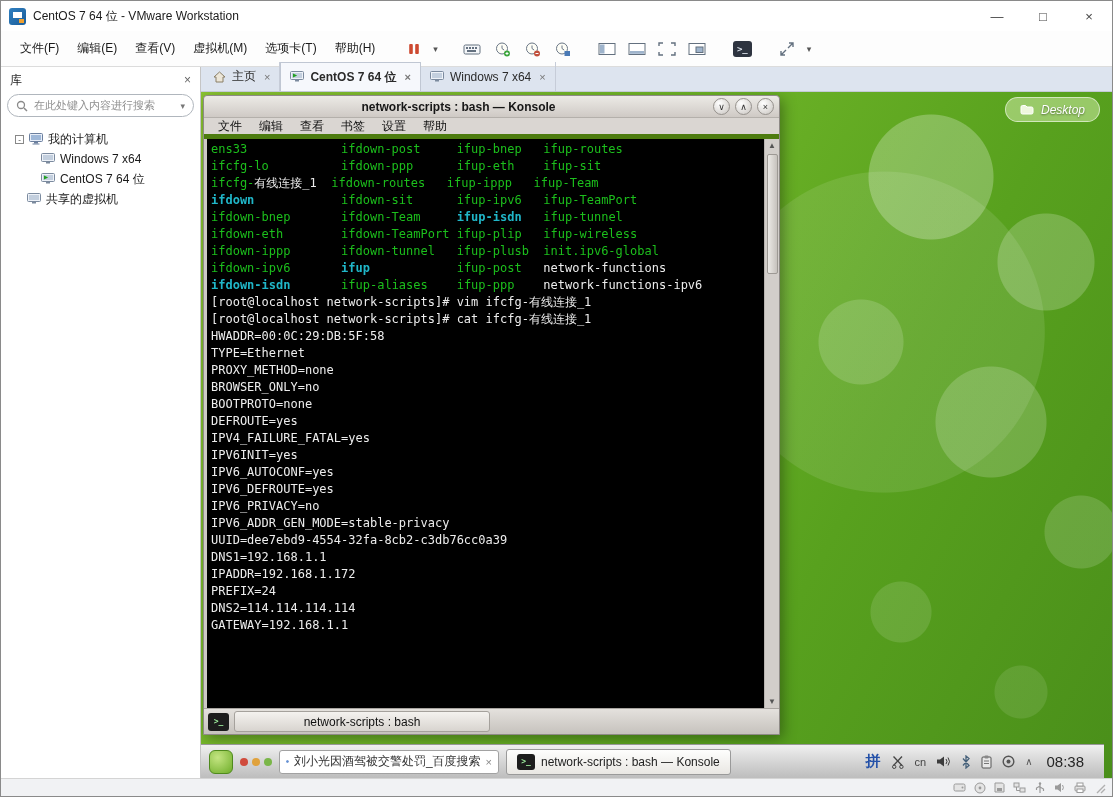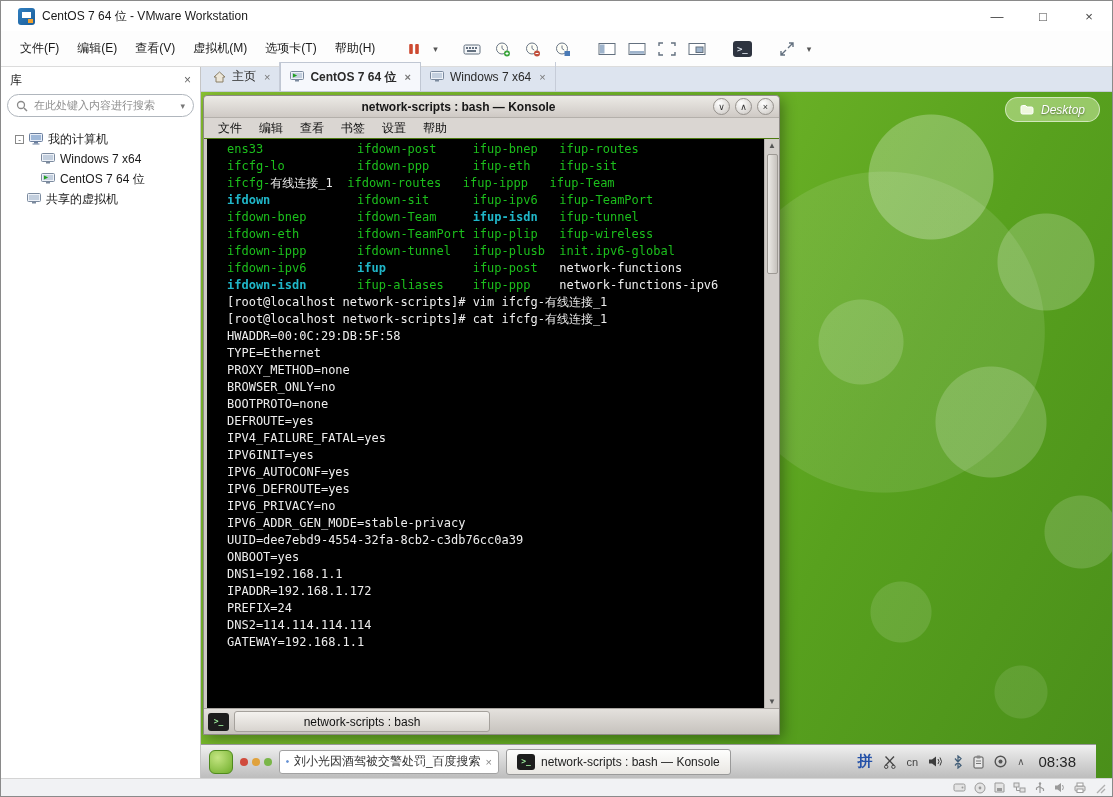--- a/index.html
+++ b/index.html
@@ -1,21 +1,21 @@
 <!DOCTYPE html>
 <html><head>
 <meta charset="utf-8">
 <style>
   * { margin:0; padding:0; box-sizing:border-box; }
   html,body { width:1113px; height:797px; overflow:hidden; }
   body { font-family:"Liberation Sans",sans-serif; font-size:12px; color:#222; background:#fff; }
   .window { width:1113px; height:797px; border:1px solid #8a8a8a; display:flex; flex-direction:column; background:#fff; }
 
   
-  .titlebar { height:30px; display:flex; align-items:center; background:#fff; padding-left:8px; flex:0 0 auto;margin-left:9px; }
+  .titlebar { height:30px; display:flex; align-items:center; background:#fff; padding-left:8px; flex:0 0 auto; }
   .app-logo { width:17px; height:17px; border-radius:3px; background:linear-gradient(135deg,#2f7fc0,#1c5e9a); position:relative; }
   .app-logo::after { content:""; position:absolute; left:4px; top:4px; width:9px; height:6px; background:#fff; }
   .app-logo::before { content:""; position:absolute; right:2px; bottom:2px; width:5px; height:4px; background:#f0a030; z-index:1; }
   .titlebar .title { margin-left:7px; color:#1a1a1a; }
   .win-controls { margin-left:auto; display:flex; height:30px; }
   .win-btn { width:46px; display:flex; align-items:center; justify-content:center; color:#444; font-size:13px; }
 
   
   .menubar { height:36px; display:flex; align-items:center; background:#fdfdfd; border-bottom:1px solid #dcdcdc; padding:0 10px; flex:0 0 auto; }
   .menu-item { padding:5px 9px; color:#1a1a1a; border-radius:2px; }
@@ -68,39 +68,39 @@
   
   .konsole { position:absolute; left:2px; top:3px; width:577px; height:640px; background:#cdc9c5;
     border:1px solid #8e8a86; border-radius:4px 4px 0 0; box-shadow:3px 4px 14px rgba(0,0,0,0.35);
     display:flex; flex-direction:column; }
   .k-titlebar { height:22px; background:linear-gradient(#eceae6,#cfcac5); display:flex; align-items:center;
     padding:0 5px; border-bottom:1px solid #b4b0ab; border-radius:4px 4px 0 0; }
   .k-title { flex:1; text-align:center; font-weight:bold; color:#161616; font-size:12px; }
   .k-btns { display:flex; }
   .k-btn { width:17px; height:17px; border-radius:50%; background:radial-gradient(circle at 35% 30%,#ffffff,#c9c5c0);
     border:1px solid #96928d; display:flex; align-items:center; justify-content:center; font-size:9px; color:#333; margin-left:5px; }
-  .k-menubar { height:21px; background:#dad6d2; display:flex; align-items:center; padding-left:6px; gap:1px; border-bottom:1px solid #4d7c0f; }
+  .k-menubar { height:21px; background:#dad6d2; display:flex; align-items:center; padding-left:6px; gap:1px; border-bottom:5px solid #4d7c0f; }
   .k-menu { padding:2px 8px; color:#111; font-size:12px; }
   .k-body { flex:1; display:flex; min-height:0; background:#cdc9c5; padding:0 0 0 3px; }
-  .term { flex:1; background:#000; padding:2px 20px; overflow:hidden; }
+  .term { flex:1; background:#000; padding:2px 4px; overflow:hidden; }
   .tline { white-space:pre; font:12px/17px "DejaVu Sans Mono",monospace; }
   .t-g { color:#1CBF1C; }
   .t-c { color:#20B6C8; font-weight:bold; }
   .t-w { color:#EDEDED; }
   .t-cur { background:#B8B8B8; color:#000; }
   .k-scroll { width:15px; background:#d2cecA; border-left:1px solid #b8b4b0; display:flex; flex-direction:column; align-items:center; }
   .k-arrow { height:13px; font-size:8px; color:#555; display:flex; align-items:center; }
   .k-track { flex:1; width:100%; display:flex; flex-direction:column; align-items:center; }
   .k-thumb { width:11px; height:120px; margin-top:2px; background:linear-gradient(90deg,#eceae6,#c6c2bd); border:1px solid #9d9994; border-radius:2px; }
   .k-tabbar { height:26px; background:linear-gradient(#e4e1dd,#c6c2bd); border-top:1px solid #a8a4a0; display:flex; align-items:center; padding:0 4px; gap:5px; flex:0 0 auto; }
   .k-tab-icon { width:21px; height:18px; background:#1d1d1d; border-radius:3px; color:#9ef09e; font:bold 8px "DejaVu Sans Mono",monospace; display:flex; align-items:center; justify-content:center; }
   .k-tab { height:21px; width:256px; background:linear-gradient(#f4f2ef,#d8d4cf); border:1px solid #a5a19c; border-radius:3px; display:flex; align-items:center; justify-content:center; font-size:12px; color:#111; }
 
   
-  .kde-panel { position:absolute; left:0; right:16px; bottom:0; height:34px;
+  .kde-panel { position:absolute; left:0; right:8px; bottom:0; height:34px;
     background:linear-gradient(#f0f0f0,#d3d3d3 55%,#bdbdbd); border-top:1px solid #979797;
     display:flex; align-items:center; padding:0 8px; gap:7px; }
   .launcher { width:24px; height:24px; border-radius:6px; background:radial-gradient(circle at 35% 30%,#c4e582,#6fae2a); border:1px solid #4f8a1d; }
   .panel-dots { display:flex; gap:4px; align-items:center; }
   .pdot { width:8px; height:8px; border-radius:50%; }
   .pdot.r { background:#d04b3c; } .pdot.o { background:#e0a23c; } .pdot.g { background:#7ab648; }
   .panel-search { width:220px; height:24px; background:#fff; border:1px solid #a2a2a2; border-radius:3px;
     display:flex; align-items:center; padding:0 6px; gap:5px; color:#333; font-size:12px; white-space:nowrap; overflow:hidden; }
   .panel-search .clr { margin-left:auto; color:#888; font-size:11px; }
   .panel-task { height:26px; display:flex; align-items:center; gap:6px; padding:0 10px;
@@ -350,21 +350,20 @@
                 <div class="tline"><span class="t-w">BROWSER_ONLY=no</span></div>
                 <div class="tline"><span class="t-w">BOOTPROTO=none</span></div>
                 <div class="tline"><span class="t-w">DEFROUTE=yes</span></div>
                 <div class="tline"><span class="t-w">IPV4_FAILURE_FATAL=yes</span></div>
                 <div class="tline"><span class="t-w">IPV6INIT=yes</span></div>
                 <div class="tline"><span class="t-w">IPV6_AUTOCONF=yes</span></div>
                 <div class="tline"><span class="t-w">IPV6_DEFROUTE=yes</span></div>
                 <div class="tline"><span class="t-w">IPV6_PRIVACY=no</span></div>
                 <div class="tline"><span class="t-w">IPV6_ADDR_GEN_MODE=stable-privacy</span></div>
                 <div class="tline"><span class="t-w">UUID=dee7ebd9-4554-32fa-8cb2-c3db76cc0a39</span></div>
-                <div class="tline"><span class="t-w">ONBOOT=yes</span></div>
                 <div class="tline"><span class="t-w">DNS1=192.168.1.1</span></div>
                 <div class="tline"><span class="t-w">IPADDR=192.168.1.172</span></div>
                 <div class="tline"><span class="t-w">PREFIX=24</span></div>
                 <div class="tline"><span class="t-w">DNS2=114.114.114.114</span></div>
                 <div class="tline"><span class="t-w">GATEWAY=192.168.1.1</span></div>
               </div>
             <div class="k-scroll">
               <div class="k-arrow">▲</div>
               <div class="k-track">
                 <div class="k-thumb"></div>

